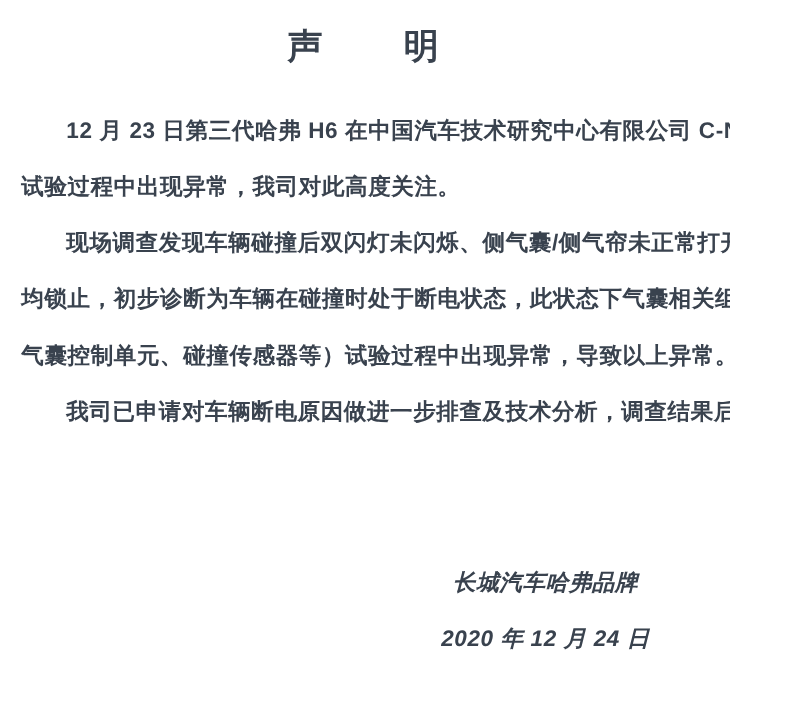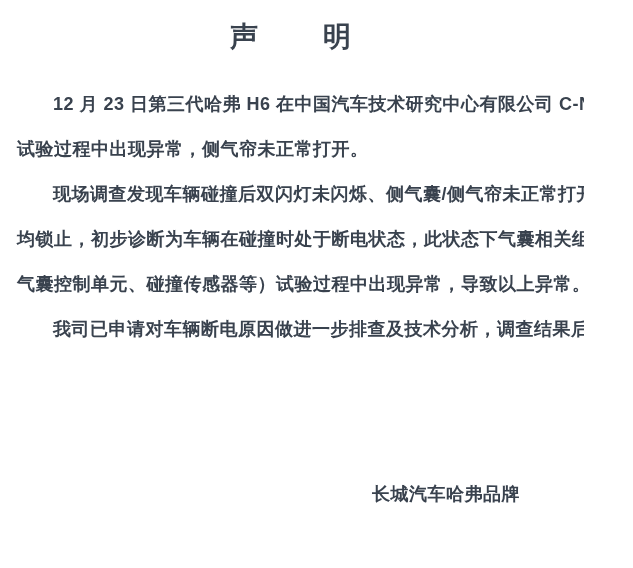--- a/index.html
+++ b/index.html
@@ -39,54 +39,56 @@
   .line {
     line-height: 45px;
     white-space: nowrap;
     letter-spacing: 0.5px;
   }
   .line.indent {
     text-indent: 2em;
   }
   .sig-block {
     position: absolute;
-    top: 472px;
+    top: 444px;
     right: 64px;
     text-align: center;
     font-size: 18px;
+    font-style: italic;
   }
   .sig-line {
     line-height: 45px;
     white-space: nowrap;
     letter-spacing: 0.5px;
   }
 </style>
 </head>
 <body>
 
 <div class="doc">
 
   <h1 class="title">声　　明</h1>
 
   <div class="body-text">
 
     <div class="para">
       <div class="line indent">12 月 23 日第三代哈弗 H6 在中国汽车技术研究中心有限公司 C-NCAP 侧碰</div>
-      <div class="line">试验过程中出现异常，侧气帘未正常打开。</div>
+      <div class="line">试验过程中出现异常，我司对此高度关注。</div>
     </div>
 
     <div class="para">
       <div class="line indent">现场调查发现车辆碰撞后双闪灯未闪烁、侧气囊/侧气帘未正常打开，且四门</div>
       <div class="line">均锁止，初步诊断为车辆在碰撞时处于断电状态，此状态下气囊相关组件（包含</div>
       <div class="line">气囊控制单元、碰撞传感器等）试验过程中出现异常，导致以上异常。</div>
     </div>
 
     <div class="para">
       <div class="line indent">我司已申请对车辆断电原因做进一步排查及技术分析，调查结果后续将第一</div>
     </div>
 
   </div>
 
   <div class="sig-block">
     <div class="sig-line">长城汽车哈弗品牌</div>
+    <div class="sig-line">2020 年 12 月 24 日</div>
   </div>
 
 </div>
 
 </body></html>

